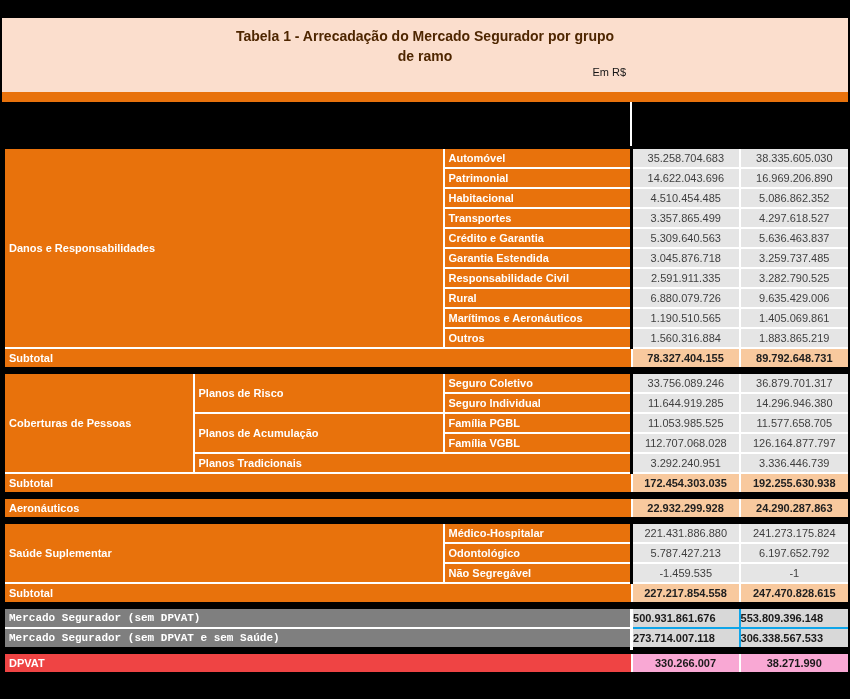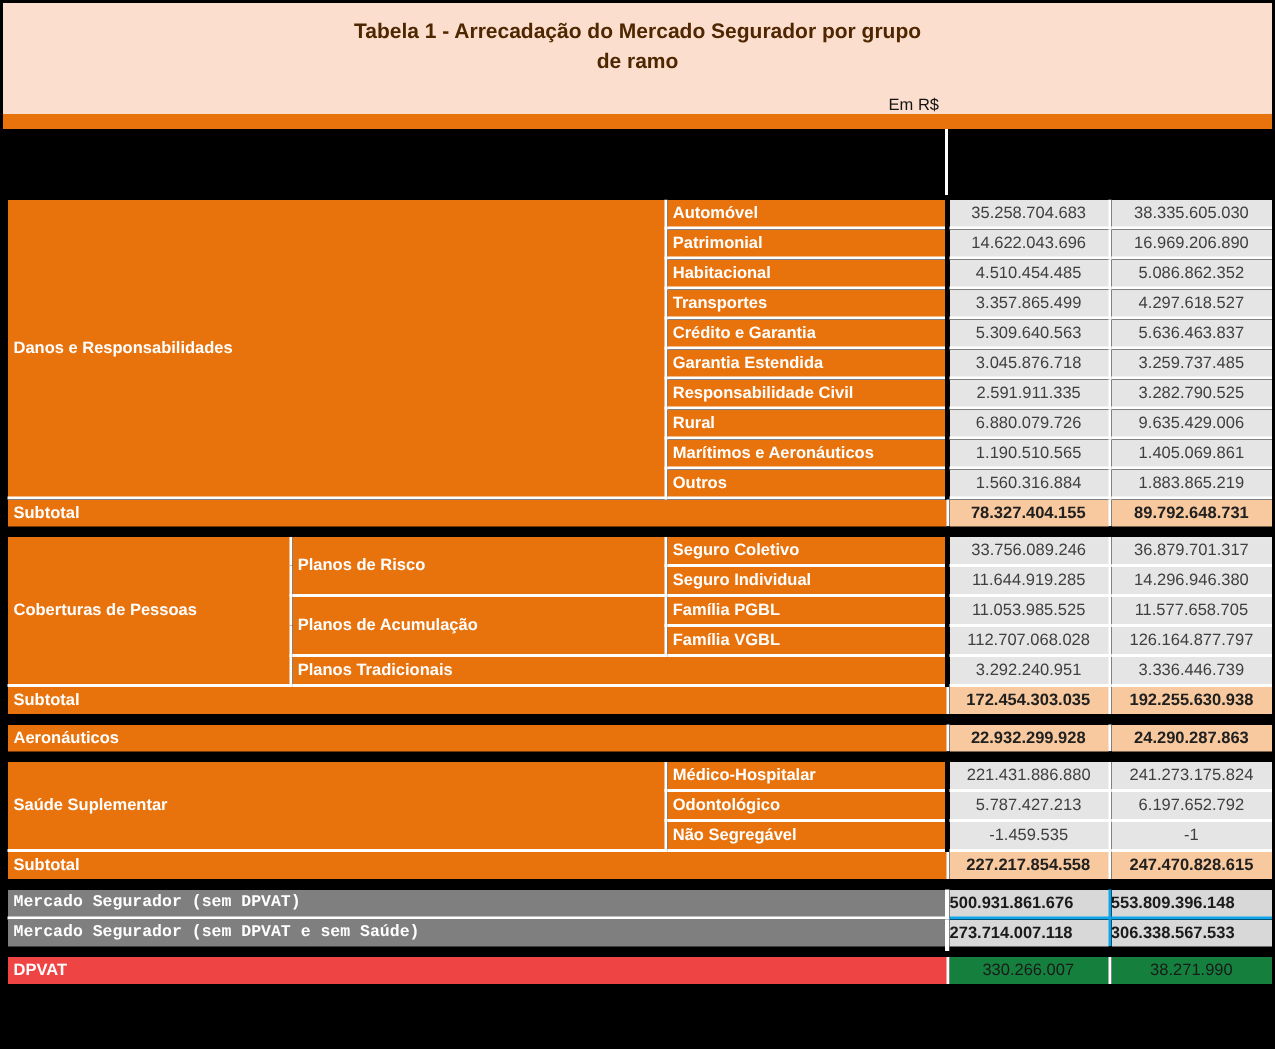--- a/index.html
+++ b/index.html
@@ -5,24 +5,24 @@
   html,body { margin:0; padding:0; background:#ffffff; }
   .wrap {
     width:850px; height:699px; box-sizing:border-box;
     background:#000; padding:2px; overflow:hidden;
     font-family:"Liberation Sans", sans-serif;
     -webkit-font-smoothing:antialiased;
   }
   
   .titleblock { position:relative; background:#FBDECD; height:74px; }
   .title {
-    margin:0 auto; padding-top:8px; text-align:center;
+    margin:16px auto; padding-top:8px; text-align:center;
     font-weight:bold; font-size:14px; line-height:1.45; color:#4E2600;
   }
-  .unit { position:absolute; right:222px; bottom:0; font-size:11px; color:#151515; }
+  .unit { position:absolute; right:222px; bottom:14px; font-size:11px; color:#151515; }
   
   .orangebar { height:10px; background:#E8720C; }
   
   .yearhdr { position:relative; height:44px; background:#000; }
   .yearhdr .vline { position:absolute; left:628px; top:0; width:2px; height:44px; background:#fff; }
   .ycell {
     position:absolute; top:17px; height:25px; box-sizing:border-box;
     background:#7E3D04; color:#fff; font-weight:bold; font-size:11.5px;
     text-align:center; line-height:22px; border-bottom:2px solid #fff;
   }
@@ -33,21 +33,21 @@
   td { height:18px; padding:0; font-size:11px; overflow:hidden; white-space:nowrap; vertical-align:middle; }
   td.lbl  { background:#E8720C; color:#fff; font-weight:bold; border:2px solid #fff; padding-left:4px; }
   td.grp  { background:#E8720C; color:#fff; font-weight:bold; border:2px solid #fff; padding-left:4px; vertical-align:middle; }
   td.val  { background:#e5e5e5; color:#3F3F3F; text-align:center; border:2px solid #fff; }
   td.v1   { border-left:3px solid #000; }
   td.sv   { background:#F8C99E; color:#202020; font-weight:bold; text-align:center; border:2px solid #fff; }
   td.sumlbl { background:#7F7F7F; color:#fff; font-weight:bold; border:2px solid #fff; padding-left:4px;font-family:Liberation Mono, monospace; }
   td.sumval { background:#D8D8D8; color:#1a1a1a; font-weight:bold; text-align:left; border:2px solid #0ea5e9; }
   td.vw   { border-left:3px solid #fff; }
   td.dplbl { background:#ef4444; color:#fff; font-weight:bold; border:2px solid #fff; padding-left:4px; }
-  td.dpval { background:#15803d; color:#1a1a1a; font-weight:normal; text-align:center; border:2px solid #fff; }
+  td.dpval { background:#f9a8d4; color:#1a1a1a; font-weight:bold; text-align:center; border:2px solid #fff; }
   tr.sep td { background:#000; border:3px solid #000; height:1px; }
 </style>
 </head>
 <body>
 
 <div class="wrap">
 
   <div class="titleblock">
     <div class="title">
       <div>Tabela 1 - Arrecadação do Mercado Segurador por grupo</div>

